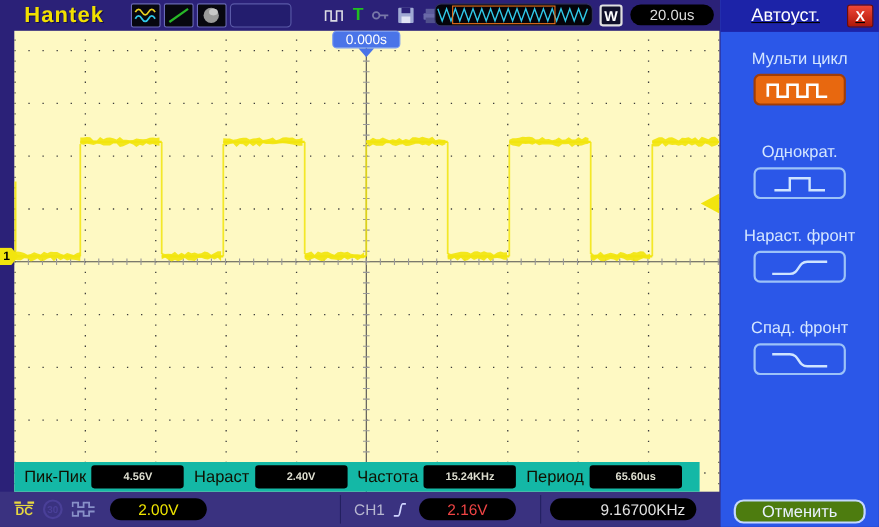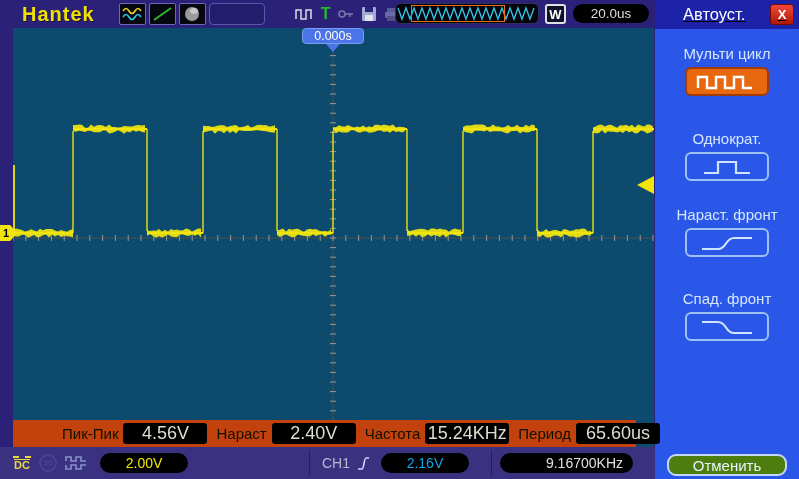--- a/index.html
+++ b/index.html
@@ -25,54 +25,54 @@
   .preview svg { position:absolute; left:0; top:0; }
   .psel { position:absolute; left:15px; top:1px; width:94px; height:17px;
     border:1px solid #e8701a; }
   .wbox { position:absolute; left:545px; top:4px; width:21px; height:20px;
     background:#10102a; border:2px solid #e0e0e0; border-radius:3px;
     color:#fff; font-weight:bold; font-size:13px; display:flex; align-items:center; justify-content:center; }
   .tb-pill { position:absolute; left:573px; top:4px; width:76px; height:19px;
     background:#000; border-radius:10px; color:#dcdcdc; font-size:13.5px;
     display:flex; align-items:center; justify-content:center; }
   
-  .plot { position:absolute; left:13px; top:28px; width:641px; height:420px; background:#0c4a6e; }
+  .plot { position:absolute; left:13px; top:28px; width:641px; height:420px; background:#fef9c3; }
   .plot svg { position:absolute; left:0; top:0; }
   .time-tab { position:absolute; left:289px; top:0; width:62px; height:16px;
     background:#4a74e8; border:1px solid #7a9cf0; border-radius:4px;
     color:#fff; font-size:12.5px; display:flex; align-items:center; justify-content:center; z-index:4; }
   .time-tab:after { content:""; position:absolute; left:50%; top:15px; margin-left:-7px;
     border-left:7px solid transparent; border-right:7px solid transparent;
     border-top:8px solid #4a74e8; }
   .ch-marker { position:absolute; left:-13px; top:197px; width:17px; height:16px;
     background:#f2e50e; clip-path:polygon(0 0,60% 0,100% 50%,60% 100%,0 100%);
     color:#000; font-size:11px; font-weight:bold; line-height:16px; padding-left:3px; z-index:3; }
   .trig-arrow { position:absolute; left:624px; top:148px; width:17px; height:18px;
     background:#f2e50e; clip-path:polygon(100% 0,0 50%,100% 100%); z-index:3; }
   
   .measure-bar { position:absolute; left:13px; top:420px; width:623px; height:27px;
-    background:#c2410c; display:flex; align-items:center; color:#101000;
-    font-size:15px; z-index:5;padding-left:40px; }
+    background:#14b8a6; display:flex; align-items:center; color:#101000;
+    font-size:15px; z-index:5; }
   .m-label { margin-left:9px; margin-right:5px; white-space:nowrap; }
   .m-value { background:#000; color:#deded0; min-width:84px; height:21px; border-radius:3px;
-    font-size:18px; display:flex; align-items:center; justify-content:center; padding:0 4px; }
+    font-size:10px; display:flex; align-items:center; justify-content:center; padding:0 4px;font-weight:bold; }
   
   .statusbar { position:absolute; left:0; top:447px; width:655px; height:32px;
     background:#3a3280; display:flex; align-items:center; padding-left:10px; }
   .dcicon { display:flex; flex-direction:column; align-items:center; width:24px; }
   .dcicon .dash { width:18px; border-top:2px dashed #e8d840; margin-bottom:1px; }
   .dcicon .txt { color:#e8d840; font-size:11px; font-weight:bold; line-height:11px;
     border-top:1px solid #e8d840; }
   .bw20 { width:18px; height:18px; border-radius:50%; border:2px solid #4a4098;
     color:#4a4098; font-size:9px; font-weight:bold; display:flex; align-items:center;
     justify-content:center; margin:0 5px; }
   .sb-pill { background:#000; border-radius:10px; height:20px; min-width:88px;
     display:flex; align-items:center; justify-content:center; font-size:14px;
     color:#f0e600; margin-left:8px; padding:0 10px; }
-  .sb-pill.white { color:#0ea5e9; }
+  .sb-pill.white { color:#ef4444; }
   .sb-pill.freq { color:#e2e2e2; min-width:128px;padding-left:46px; }
   .vdiv { width:1px; height:26px; background:#232060; }
   .chname { color:#b8b8d0; font-size:14px; margin:0 4px 0 12px; }
   
   .sidebar { position:absolute; left:655px; top:0; width:144px; height:479px; background:#2b57e8;text-decoration:underline; }
   .sb-title { height:29px; background:#1c23a8; display:flex; align-items:center;
     padding:0 5px 0 28px; color:#fff; font-size:16.5px; }
   .sb-title .t { flex:1; }
   .xbtn { width:24px; height:21px; background:linear-gradient(#f04838,#b01808);
     border:1px solid #700c04; border-radius:3px; color:#fff; font-weight:bold;

